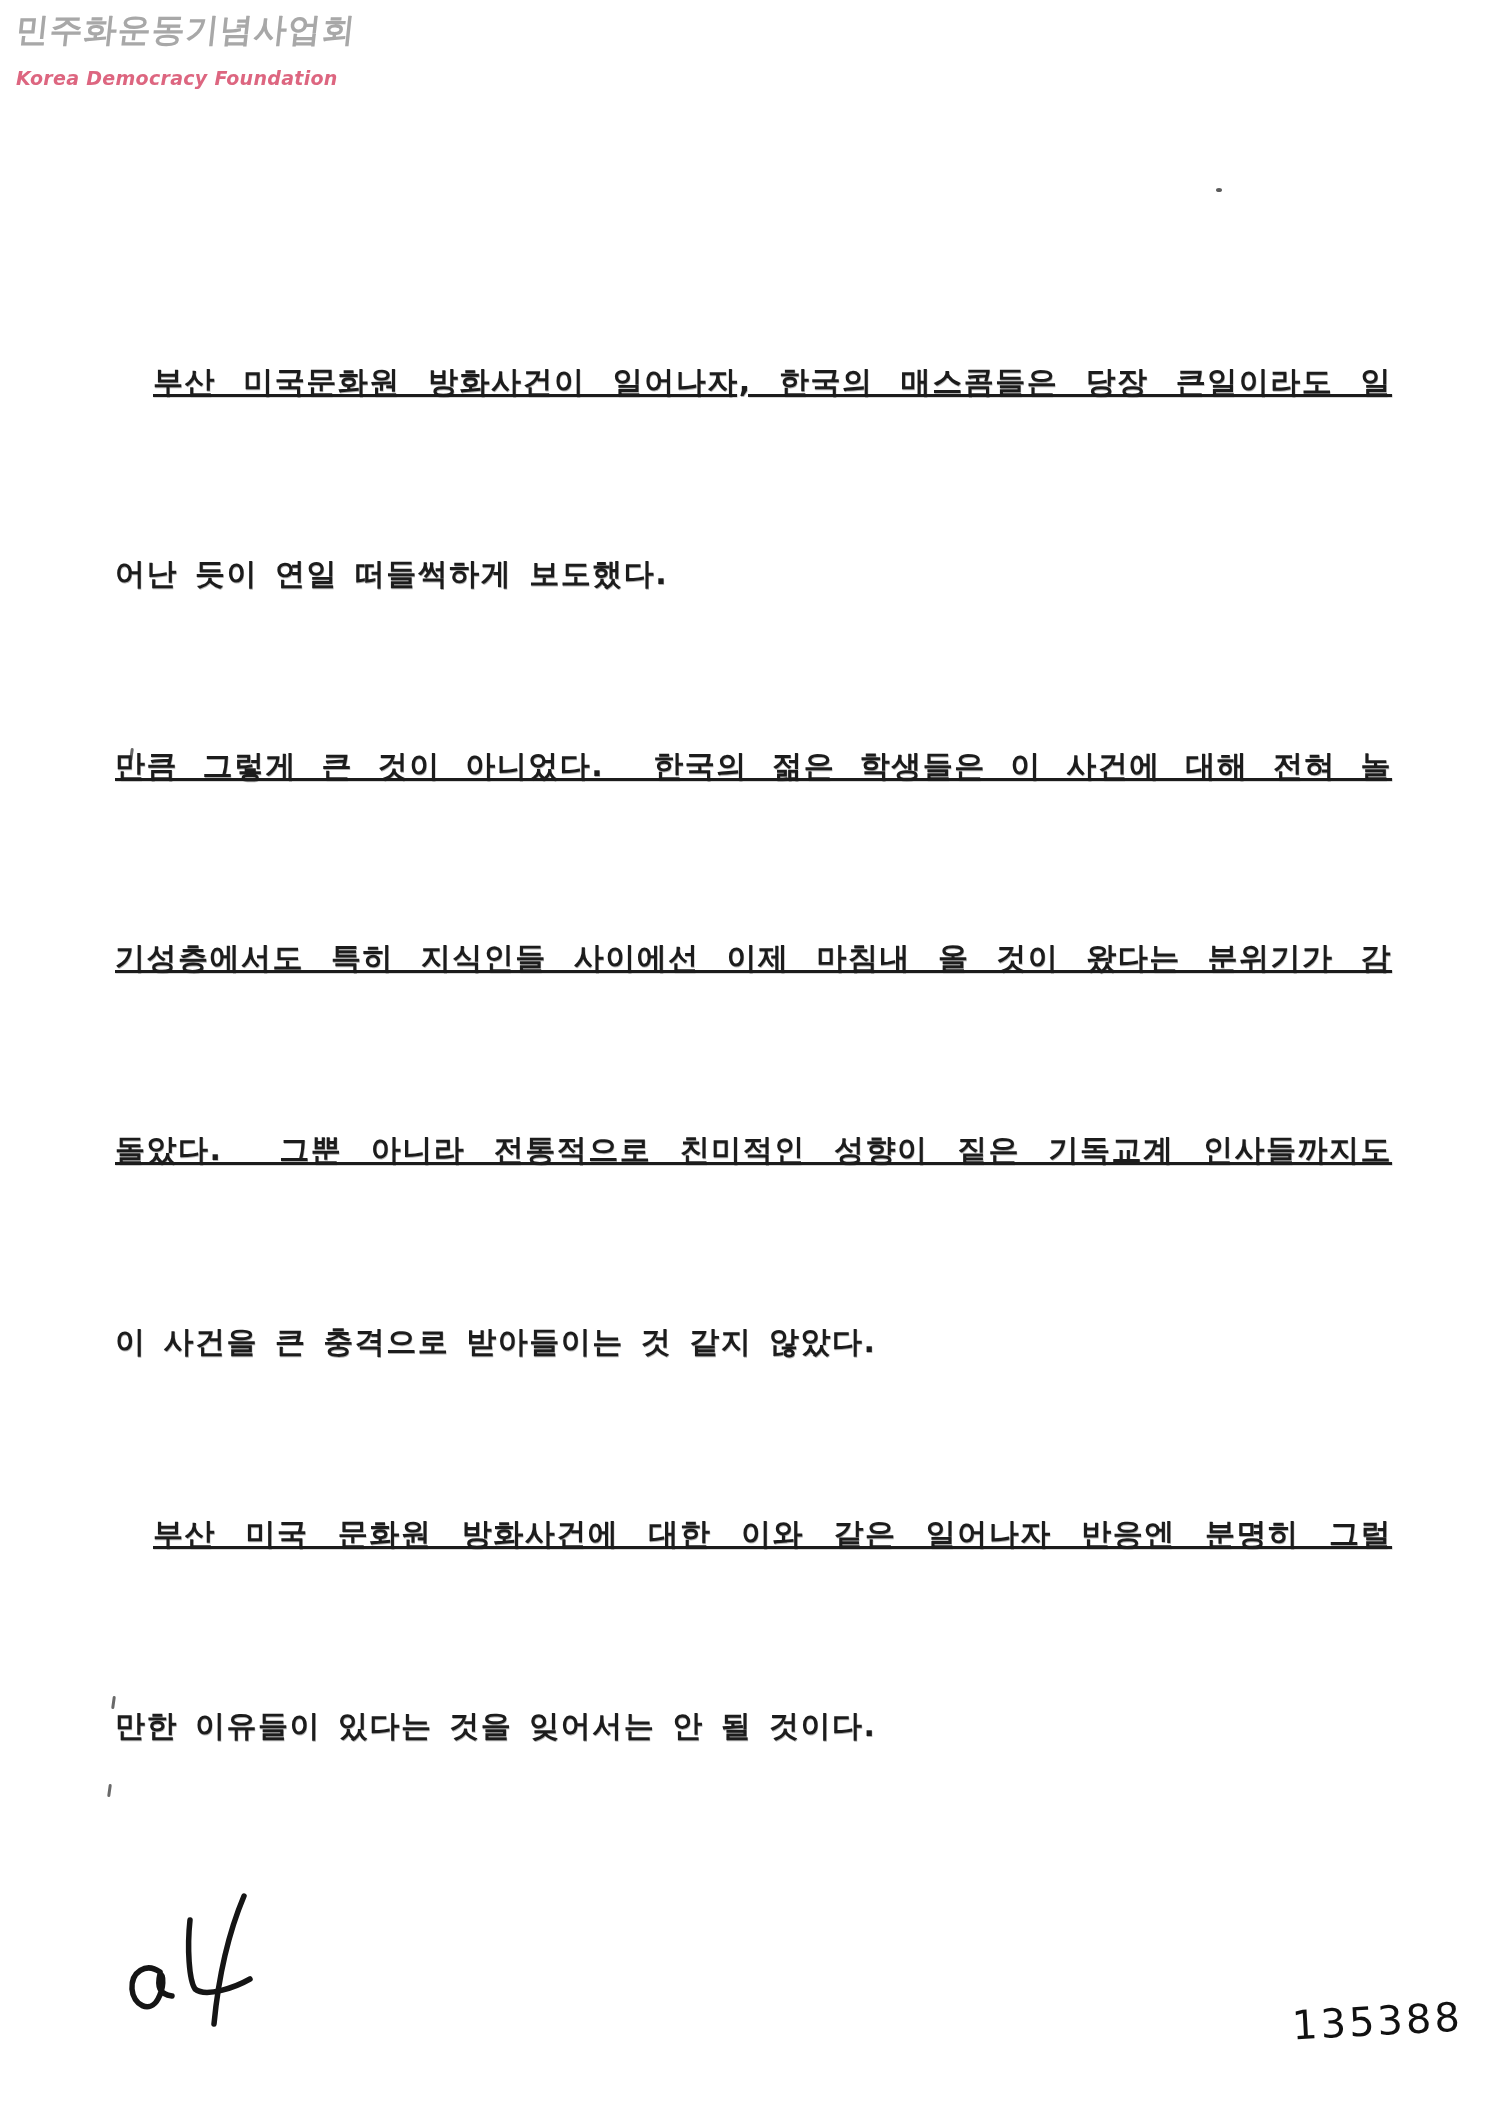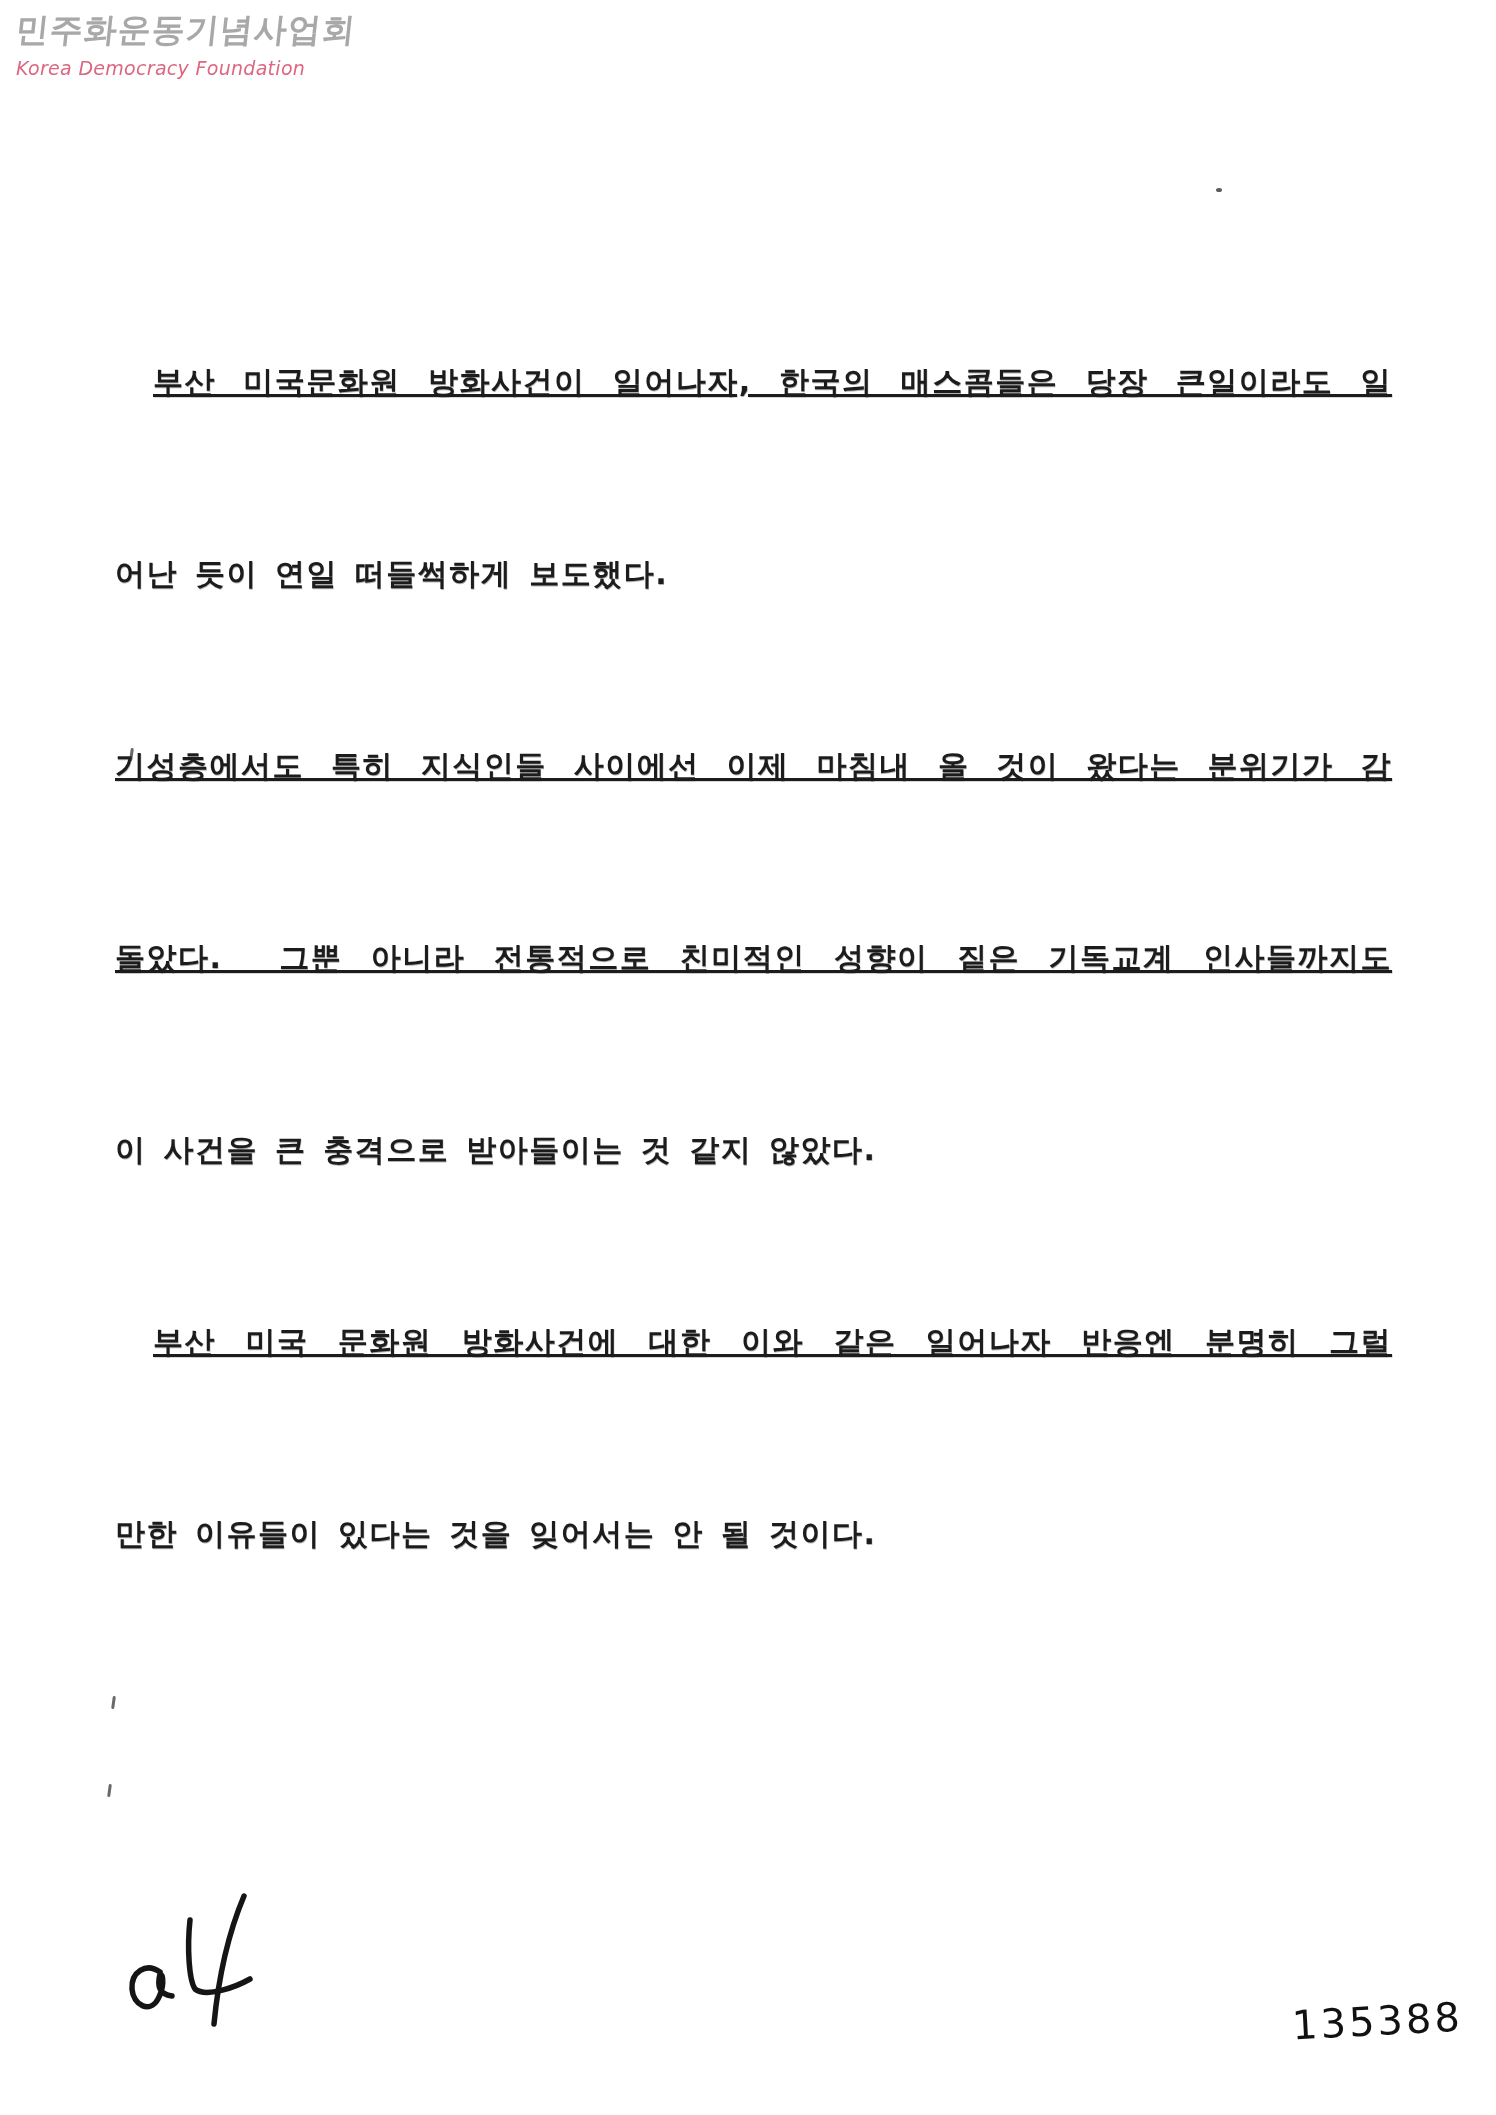--- a/index.html
+++ b/index.html
@@ -13,22 +13,22 @@
   .page{position:absolute;inset:0;}
 
   
   .logo{position:absolute;left:16px;top:10px;}
   .logo-kr{
     font-size:33px;font-weight:bold;color:#a8a8a8;
     letter-spacing:1px;transform:skewX(-6deg);
     line-height:40px;
   }
   .logo-en{
-    font-size:19px;font-weight:normal;font-style:italic;
-    color:#dd6680;letter-spacing:0.3px;margin-top:7px;
+    font-size:19px;font-weight:bold;font-style:italic;
+    color:#dd6680;letter-spacing:0.3px;margin-top:17px;
   }
 
   
   .body-text{
     position:absolute;left:115px;top:222px;width:1277px;
     font-size:30px;line-height:64px;
     color:#1c1c1c;font-weight:600;
     letter-spacing:1.5px;word-spacing:5px;
     text-shadow:0.5px 0.5px 0 rgba(0,0,0,0.30);
     white-space:pre;
@@ -64,20 +64,21 @@
 <div class="page">
 
   <header class="logo">
     <div class="logo-kr">민주화운동기념사업회</div>
     <div class="logo-en">Korea Democracy Foundation</div>
   </header>
 
   <main class="body-text">
     <div class="line indent fill">부산 미국문화원 방화사건이 일어나자, 한국의 매스콤들은 당장 큰일이라도 일</div>
     <div class="line">어난 듯이 연일 떠들썩하게 보도했다.</div>
+    <div class="line fill">만큼 그렇게 큰 것이 아니었다.  한국의 젊은 학생들은 이 사건에 대해 전혀 놀</div>
     <div class="line fill">기성층에서도 특히 지식인들 사이에선 이제 마침내 올 것이 왔다는 분위기가 감</div>
     <div class="line fill">돌았다.  그뿐 아니라 전통적으로 친미적인 성향이 짙은 기독교계 인사들까지도</div>
     <div class="line">이 사건을 큰 충격으로 받아들이는 것 같지 않았다.</div>
     <div class="line indent fill">부산 미국 문화원 방화사건에 대한 이와 같은 일어나자 반응엔 분명히 그럴</div>
     <div class="line">만한 이유들이 있다는 것을 잊어서는 안 될 것이다.</div>
     
     
     
     
     

